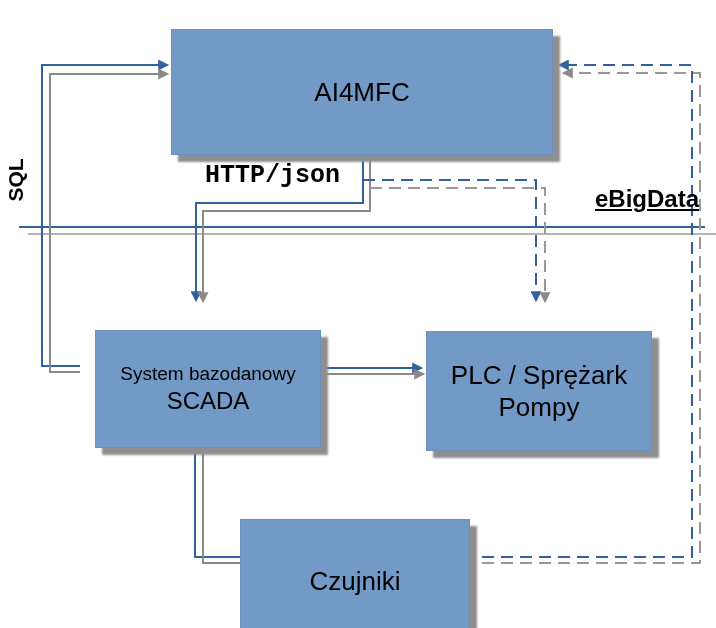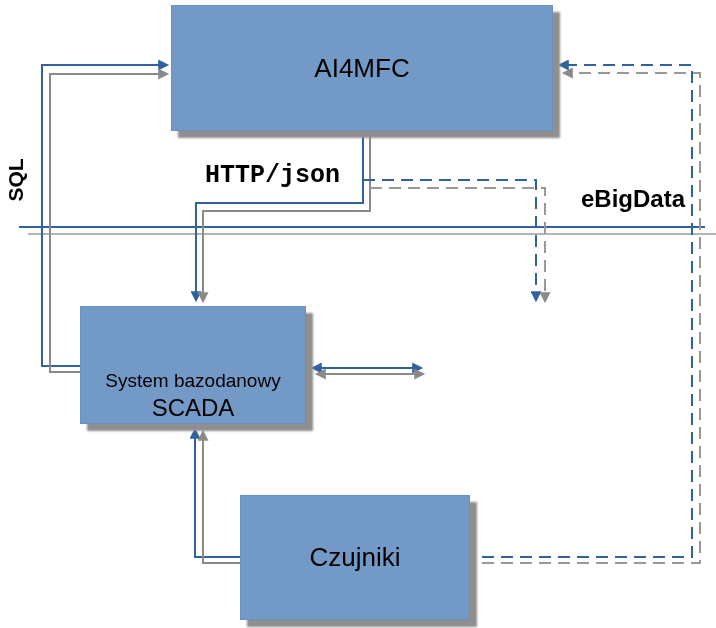--- a/index.html
+++ b/index.html
@@ -5,32 +5,32 @@
   html,body{margin:0;padding:0;background:#ffffff;}
   #stage{
     position:relative;width:716px;height:628px;background:#ffffff;overflow:hidden;
     font-family:"Liberation Sans",sans-serif;color:#000;
   }
   #connectors{position:absolute;left:0;top:0;width:716px;height:628px;}
   .node{
     position:absolute;background:#7399C6;border:1px solid #6a90bf;
     box-shadow:7px 7px 2px #8f8f8f;
     display:flex;flex-direction:column;align-items:center;justify-content:center;
-    text-align:center;line-height:1.25;box-sizing:border-box;
+    text-align:center;line-height:1.25;box-sizing:border-box;margin-top:24px;
   }
   .node-ai4mfc{left:171px;top:5px;width:382px;height:126px;font-size:26px;}
-  .node-scada{left:80px;top:306px;width:226px;height:118px;justify-content:flex-end;}
+  .node-scada{left:95px;top:306px;width:226px;height:118px;}
   .node-scada .small{font-size:19px;}
   .node-scada .big{font-size:24px;}
   .node-plc{left:426px;top:307px;width:226px;height:120px;font-size:26px;}
   .node-czujniki{left:240px;top:495px;width:230px;height:125px;font-size:26px;}
   .edge-label{position:absolute;font-weight:bold;white-space:nowrap;}
   .lbl-sql{left:16px;top:180px;transform:translate(-50%,-50%) rotate(-90deg);font-size:21px;}
   .lbl-http{left:205px;top:161px;font-size:25px;font-family:Liberation Mono, monospace;}
-  .lbl-ebig{left:581px;top:185px;font-size:24px;}
+  .lbl-ebig{left:595px;top:185px;font-size:24px;text-decoration:underline;}
   .lbl-uzy{left:550px;top:244px;font-size:24px;}
   .solid-blue{stroke:#31619F;stroke-width:2;fill:none;}
   .solid-gray{stroke:#8A8A8A;stroke-width:2;fill:none;}
   .dash-blue{stroke:#31619F;stroke-width:2;fill:none;stroke-dasharray:12 7;}
   .dash-gray{stroke:#999999;stroke-width:2;fill:none;stroke-dasharray:12 7;}
   .div-blue{stroke:#31619F;stroke-width:2;fill:none;}
   .div-gray{stroke:#B4B4B4;stroke-width:2;fill:none;}
 </style>
 </head>
 <body>
@@ -85,20 +85,24 @@
 
   <div class="node node-ai4mfc">
     <span>AI4MFC</span>
   </div>
 
   <div class="node node-scada">
     <span class="small">System bazodanowy</span>
     <span class="big">SCADA</span>
   </div>
 
+  <div class="node node-plc">
+    <span>PLC / Sprężark</span>
+    <span>Pompy</span>
+  </div>
 
   <div class="node node-czujniki">
     <span>Czujniki</span>
   </div>
 
   <div class="edge-label lbl-sql">SQL</div>
   <div class="edge-label lbl-http">HTTP/json</div>
   <div class="edge-label lbl-ebig">eBigData</div>
 
 </div>

